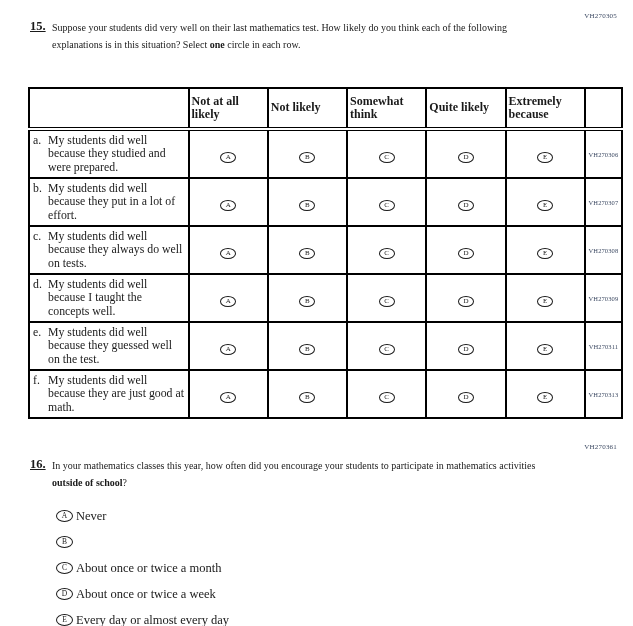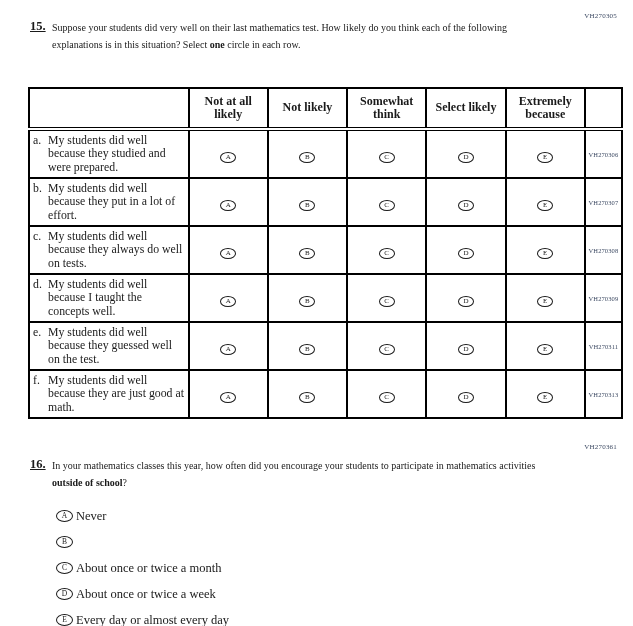--- a/index.html
+++ b/index.html
@@ -55,21 +55,21 @@
     table-layout: fixed;
     width: 595px;
   }
   .qtable th, .qtable td {
     border: 2px solid #000;
   }
   .qtable th {
     font-size: 12px;
     line-height: 13.5px;
     font-weight: bold;
-    text-align: center;
+    text-align: left;
     vertical-align: middle;
     height: 34px;
     padding: 2px 2px;
     border-bottom: 4px double #000;
   }
   .qtable td { height: 42px; }
   td.label-cell {
     font-size: 11.8px;
     line-height: 13.5px;
     padding: 2px 3px 2px 3px;
@@ -146,21 +146,21 @@
       <col style="width:79px">
       <col style="width:79px">
     <col style="width:37px">
   </colgroup>
   <tbody>
       <tr>
     <th></th>
     <th>Not at all likely</th>
     <th>Not likely</th>
     <th>Somewhat think</th>
-    <th>Select likely</th>
+    <th>Quite likely</th>
     <th>Extremely because</th>
     <th></th>
   </tr>
   <tr>
     <td class="label-cell">
       <div class="label-inner">
         <span class="row-letter">a.</span>
         <span class="row-label">My students did well because they studied and were prepared.</span>
       </div>
     </td>

